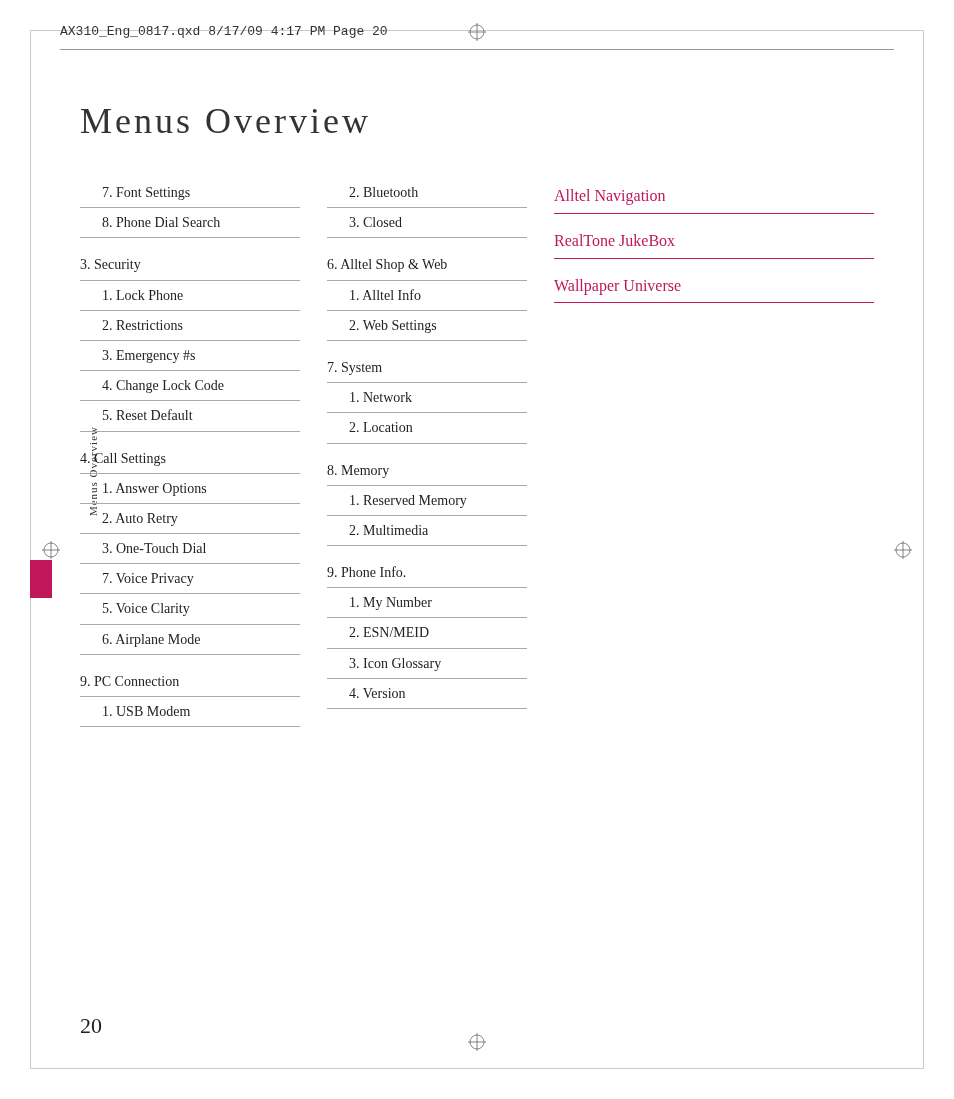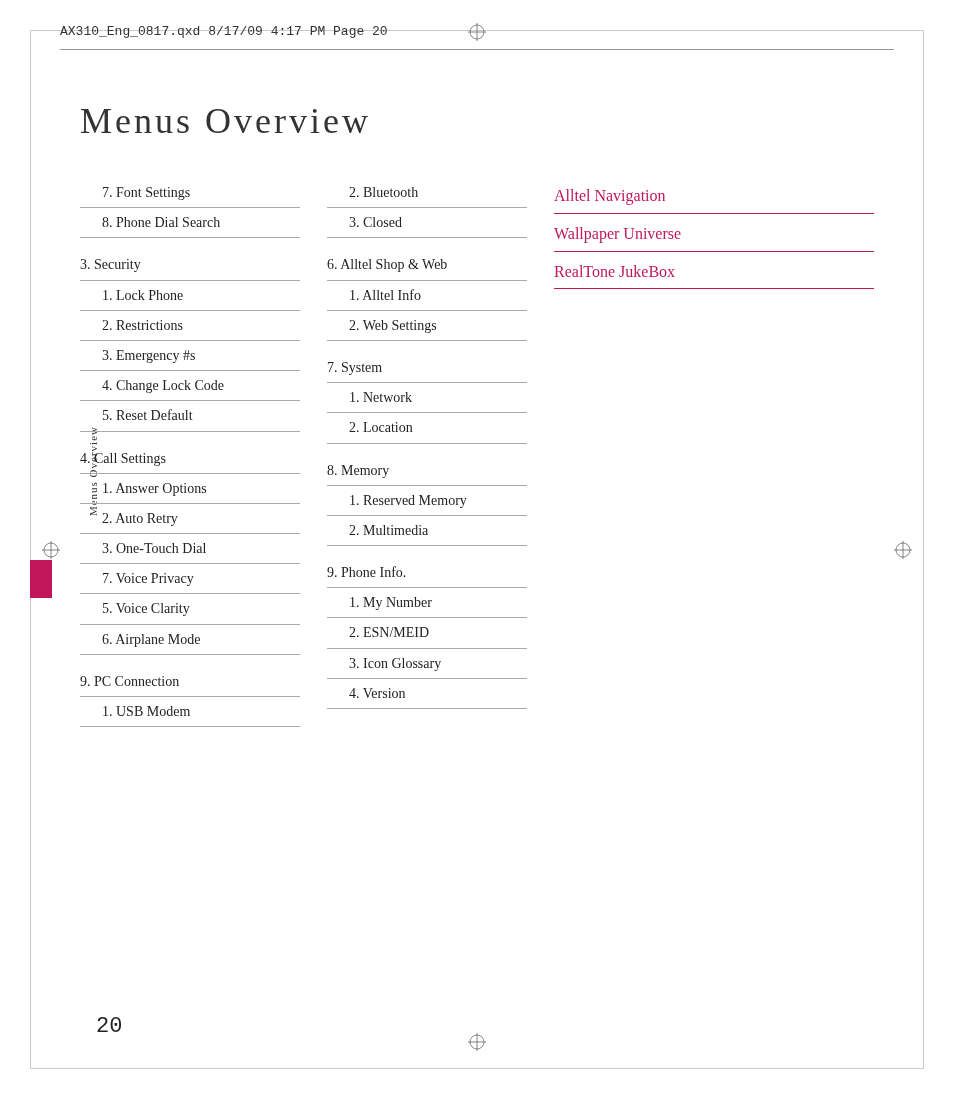--- a/index.html
+++ b/index.html
@@ -102,23 +102,23 @@
       top: 560px;
       width: 22px;
       height: 38px;
       background: #c0165a;
     }
 
     
     .page-number {
       position: absolute;
       bottom: 60px;
-      left: 96px;
+      left: 80px;
       font-size: 22px;
-      font-family: Liberation Mono, monospace;
+      font-family: Liberation Serif, serif;
       color: #222;
       text-align: center;
     }
 
     
     .main-content {
       position: absolute;
       top: 100px;
       left: 80px;
       right: 80px;
@@ -180,21 +180,21 @@
       padding-left: 22px;
     }
 
     
     .menu-item.link-item {
       color: #c0165a;
       border-bottom: 1px solid #c0165a;
       font-size: 16px;
       font-weight: normal;
       padding: 8px 0 6px 0;
-      margin-bottom: 2px;
+      margin-bottom: 9px;
     }
   </style>
 </head>
 <body>
 
 <div class="outer-border"></div>
 
 <div class="page-header">
   <span class="header-text">AX310_Eng_0817.qxd   8/17/09  4:17 PM   Page 20</span>
 
@@ -268,18 +268,18 @@
         <div class="menu-item sub-level">2.  Multimedia</div>
         <div class="menu-item top-level">9. Phone Info.</div>
         <div class="menu-item sub-level">1. My Number</div>
         <div class="menu-item sub-level">2. ESN/MEID</div>
         <div class="menu-item sub-level">3. Icon Glossary</div>
         <div class="menu-item sub-level">4.  Version</div>
       </div>
 
     <div class="col3" id="col3-container">
     <div class="menu-item link-item">Alltel Navigation</div>
+        <div class="menu-item link-item">RealTone JukeBox</div>
         <div class="menu-item link-item">Wallpaper Universe</div>
-        <div class="menu-item link-item">RealTone JukeBox</div>
       </div>
 
   </div>
 </div>
 
 </body></html>

